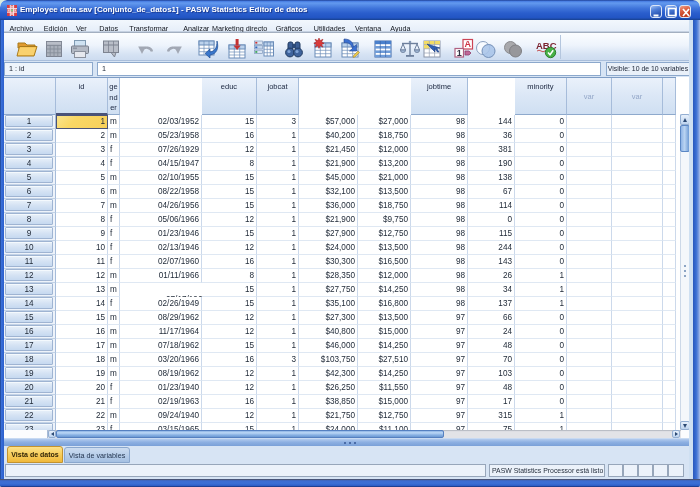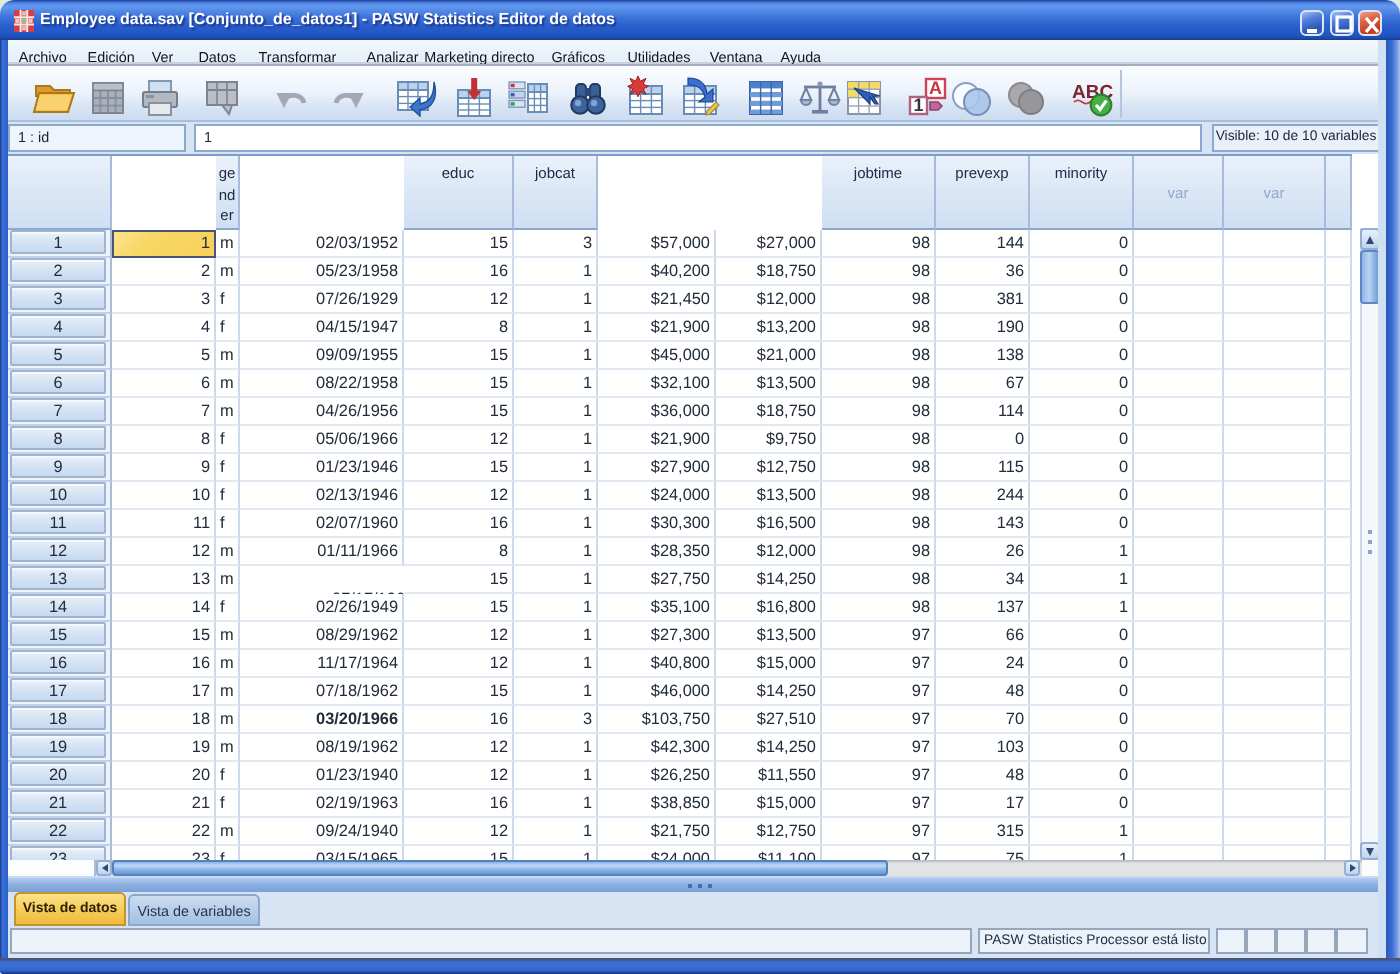--- a/index.html
+++ b/index.html
@@ -268,25 +268,25 @@
       </svg>
       <span id="tbsep"></span>
     </div>
   <div class="abs" id="refbar">
     <span class="refbox" id="refname">1 : id</span>
     <span class="refbox" id="refval">1</span>
     <span class="refbox" id="refvis">Visible: 10 de 10 variables</span>
   </div>
   <div class="abs" id="grid">
       <div class="hc" style="left:0px;top:0;width:52px;height:37px;"></div>
+<div class="hc hid" style="left:52px;top:0;width:52px;height:37px;">id</div>
 <div class="hc" style="left:104px;top:0;width:12px;height:37px;line-height:10.7px;padding-top:4px;">ge<br>nd<br>er</div>
 <div class="hc" style="left:198px;top:0;width:55px;height:37px;">educ</div>
 <div class="hc" style="left:253px;top:0;width:42px;height:37px;">jobcat</div>
 <div class="hc" style="left:407px;top:0;width:57px;height:37px;">jobtime</div>
-<div class="hc" style="left:464px;top:0;width:47px;height:37px;">prevexp</div>
 <div class="hc" style="left:511px;top:0;width:52px;height:37px;text-align:center;">minority</div>
 <div class="hc hv" style="left:563px;top:0;width:45px;height:37px;">var</div>
 <div class="hc hv" style="left:608px;top:0;width:51px;height:37px;">var</div>
 <div class="hc" style="left:659px;top:0;width:13px;height:37px;"></div>
 <div class="rn" style="left:0px;top:37px;width:52px;height:14px;">
         <span>1</span>
       </div>
 <div class="dc sel" style="left:52px;top:37px;width:52px;height:14px;">1</div>
 <div class="dc gl" style="left:104px;top:37px;width:12px;height:14px;">m</div>
 <div class="dc" style="left:116px;top:37px;width:82px;height:14px;">02/03/1952</div>
@@ -346,21 +346,21 @@
 <div class="dc" style="left:464px;top:79px;width:47px;height:14px;">190</div>
 <div class="dc" style="left:511px;top:79px;width:52px;height:14px;">0</div>
 <div class="dc" style="left:563px;top:79px;width:45px;height:14px;"></div>
 <div class="dc" style="left:608px;top:79px;width:51px;height:14px;"></div>
 <div class="dc" style="left:659px;top:79px;width:13px;height:14px;"></div>
 <div class="rn" style="left:0px;top:93px;width:52px;height:14px;">
         <span>5</span>
       </div>
 <div class="dc" style="left:52px;top:93px;width:52px;height:14px;">5</div>
 <div class="dc gl" style="left:104px;top:93px;width:12px;height:14px;">m</div>
-<div class="dc" style="left:116px;top:93px;width:82px;height:14px;">09/09/1955</div>
+<div class="dc" style="left:116px;top:93px;width:82px;height:14px;">02/10/1955</div>
 <div class="dc" style="left:198px;top:93px;width:55px;height:14px;">15</div>
 <div class="dc" style="left:253px;top:93px;width:42px;height:14px;">1</div>
 <div class="dc" style="left:295px;top:93px;width:59px;height:14px;">$45,000</div>
 <div class="dc" style="left:354px;top:93px;width:53px;height:14px;">$21,000</div>
 <div class="dc" style="left:407px;top:93px;width:57px;height:14px;">98</div>
 <div class="dc" style="left:464px;top:93px;width:47px;height:14px;">138</div>
 <div class="dc" style="left:511px;top:93px;width:52px;height:14px;">0</div>
 <div class="dc" style="left:563px;top:93px;width:45px;height:14px;"></div>
 <div class="dc" style="left:608px;top:93px;width:51px;height:14px;"></div>
 <div class="dc" style="left:659px;top:93px;width:13px;height:14px;"></div>
@@ -554,21 +554,21 @@
 <div class="dc" style="left:464px;top:261px;width:47px;height:14px;">48</div>
 <div class="dc" style="left:511px;top:261px;width:52px;height:14px;">0</div>
 <div class="dc" style="left:563px;top:261px;width:45px;height:14px;"></div>
 <div class="dc" style="left:608px;top:261px;width:51px;height:14px;"></div>
 <div class="dc" style="left:659px;top:261px;width:13px;height:14px;"></div>
 <div class="rn" style="left:0px;top:275px;width:52px;height:14px;">
         <span>18</span>
       </div>
 <div class="dc" style="left:52px;top:275px;width:52px;height:14px;">18</div>
 <div class="dc gl" style="left:104px;top:275px;width:12px;height:14px;">m</div>
-<div class="dc" style="left:116px;top:275px;width:82px;height:14px;font-weight:bold;">03/20/1966</div>
+<div class="dc" style="left:116px;top:275px;width:82px;height:14px;">03/20/1966</div>
 <div class="dc" style="left:198px;top:275px;width:55px;height:14px;">16</div>
 <div class="dc" style="left:253px;top:275px;width:42px;height:14px;">3</div>
 <div class="dc" style="left:295px;top:275px;width:59px;height:14px;">$103,750</div>
 <div class="dc" style="left:354px;top:275px;width:53px;height:14px;">$27,510</div>
 <div class="dc" style="left:407px;top:275px;width:57px;height:14px;">97</div>
 <div class="dc" style="left:464px;top:275px;width:47px;height:14px;">70</div>
 <div class="dc" style="left:511px;top:275px;width:52px;height:14px;">0</div>
 <div class="dc" style="left:563px;top:275px;width:45px;height:14px;"></div>
 <div class="dc" style="left:608px;top:275px;width:51px;height:14px;"></div>
 <div class="dc" style="left:659px;top:275px;width:13px;height:14px;"></div>

